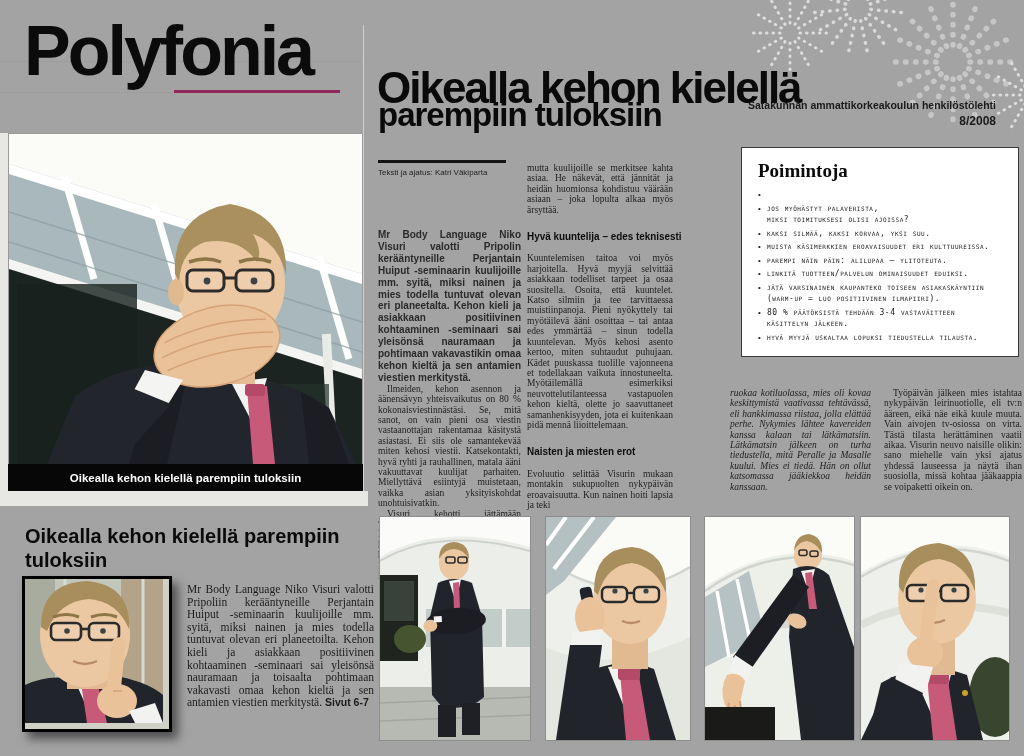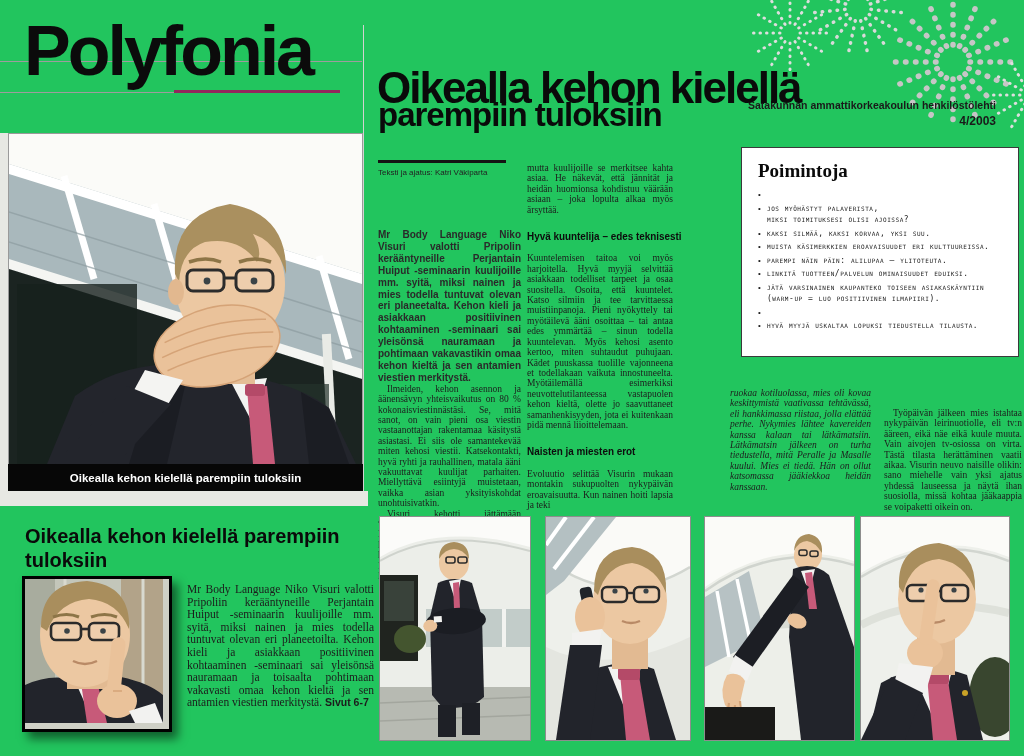--- a/index.html
+++ b/index.html
@@ -1,16 +1,16 @@
 <!DOCTYPE html>
 <html><head>
 <meta charset="utf-8">
 <style>
   html,body{margin:0;padding:0;background:#ffffff;}
-  .page{position:relative;width:1024px;height:756px;background:#22c55e;overflow:hidden;
+  .page{position:relative;width:1024px;height:756px;background:#a3a3a3;overflow:hidden;
         font-family:"Liberation Sans",sans-serif;color:#111;}
   .abs{position:absolute;}
 
   
   .cover-rule1{left:0;top:61px;width:362px;height:1px;background:#9d9d9d;}
   .cover-rule2{left:0;top:92px;width:174px;height:1px;background:#9d9d9d;}
   .cover-rule2-accent{left:174px;top:90px;width:166px;height:3px;background:#93275c;}
   .logo{left:24px;top:16px;font-size:70px;line-height:1;font-weight:700;letter-spacing:-3px;color:#0b0b0b;}
   .tagline{right:28px;top:99px;font-size:10.5px;font-weight:700;color:#1a1a1a;}
   .issue{right:28px;top:114px;font-size:12px;font-weight:700;color:#1a1a1a;}
@@ -35,21 +35,21 @@
   .byline-rule{left:378px;top:160px;width:128px;height:2.5px;background:#141414;}
   .byline{left:378px;top:168px;font-size:8px;color:#222;}
 
   .col{position:absolute;font-family:"Liberation Serif",serif;font-size:9.5px;line-height:10.4px;
        text-align:justify;color:#1d1d1d;}
   .col p{margin:0;}
   .col p+p{text-indent:9px;}
   .col1{left:378px;top:197px;width:143px;margin-top:32px;}
   .col2{left:527px;top:163px;width:146px;}
   .col3{left:730px;top:388px;width:141px;font-style:italic;}
-  .col4{left:884px;top:388px;width:138px;margin-top:20px;}
+  .col4{left:884px;top:388px;width:138px;}
   .lead{font-family:"Liberation Sans",sans-serif;font-weight:700;font-size:10px;line-height:11.9px;
         color:#2a2a2a;text-align:justify;margin:0 0 10px 0;}
   .subhead{font-family:"Liberation Sans",sans-serif;font-weight:700;font-size:11px;color:#0d0d0d;
            margin:16px 0 12px 0;white-space:nowrap;transform:scaleX(.9);transform-origin:left;text-align:left;}
   .indent-first{text-indent:9px;}
 
   
   .hl-box{left:741px;top:147px;width:278px;height:210px;border:1.5px solid #3a3a3a;background:#fff;
           box-sizing:border-box;padding:12px 14px 7px 16px;}
   .hl-title{font-family:"Liberation Serif",serif;font-weight:700;font-size:19px;color:#0a0a0a;margin:0 0 7px 0;}
@@ -140,21 +140,21 @@
     </g>
   </svg>
 
   <div class="abs cover-rule1"></div>
   <div class="abs cover-rule2"></div>
   <div class="abs cover-rule2-accent"></div>
   <div class="abs cover-right-line"></div>
 
   <div class="abs logo">Polyfonia</div>
   <div class="abs tagline">Satakunnan ammattikorkeakoulun henkilöstölehti</div>
-  <div class="abs issue">4/2003</div>
+  <div class="abs issue">8/2008</div>
 
   <div class="abs cover-left-strip"></div>
 
   <div class="abs cover-photo">
     <svg width="353" height="330" viewBox="0 0 353 330">
       <rect width="353" height="330" fill="#fbfbf8"></rect>
 
       <polygon points="0,30 353,140 353,245 0,135" fill="#a9b8bc"></polygon>
       <polygon points="0,30 353,140 353,150 0,40" fill="#ffffff"></polygon>
       <polygon points="0,125 353,235 353,245 0,135" fill="#f4f5f2"></polygon>
@@ -302,20 +302,22 @@
         </li>
 
         <li class="hl-item">
           <span class="hl-dot">•</span>
           <span class="hl-text">Jätä varsinainen kaupanteko toiseen asiakaskäyntiin
 (warm-up = luo positiivinen ilmapiiri).</span>
         </li>
 
         <li class="hl-item">
           <span class="hl-dot">•</span>
+          <span class="hl-text">80 % päätöksistä tehdään 3-4 vastaväitteen
+käsittelyn jälkeen.</span>
         </li>
 
         <li class="hl-item">
           <span class="hl-dot">•</span>
           <span class="hl-text">Hyvä myyjä uskaltaa lopuksi tiedustella tilausta.</span>
         </li>
       </ul>
   </div>
 
   <div class="col col3">

